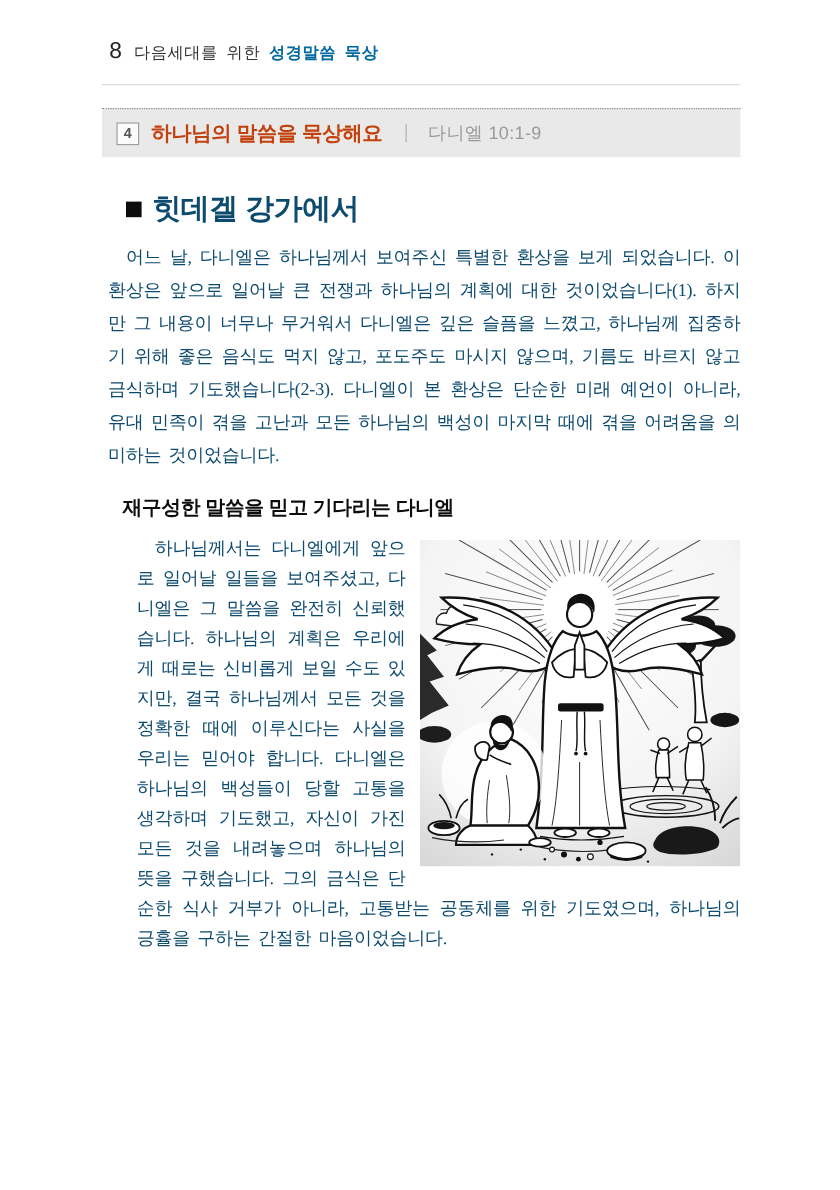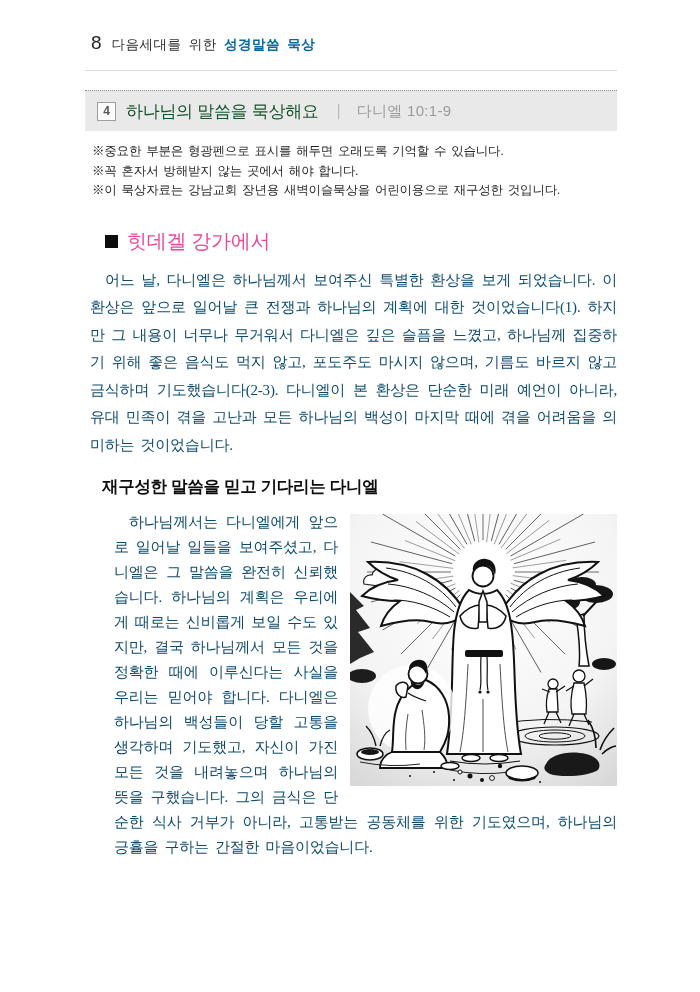--- a/index.html
+++ b/index.html
@@ -26,32 +26,32 @@
     margin-top:19px;height:40px;
     background:#e9e9e9;border-top:1px dotted #8a8a8a;
     display:flex;align-items:center;padding:0 12px;
     font-family:"Liberation Sans","DejaVu Sans",sans-serif;
   }
   .numbox{
     width:17px;height:17px;border:1px solid #9e9e9e;background:#fbfbfb;
     color:#555;font-size:12px;font-weight:bold;line-height:17px;text-align:center;
     margin-right:10px;flex:0 0 auto;
   }
-  .lesson-title{font-size:17px;font-weight:normal;color:#14532d;letter-spacing:-.3px;}
+  .lesson-title{font-size:17px;font-weight:bold;color:#c2410c;letter-spacing:-.3px;}
   .lesson-divider{color:#bdbdbd;font-weight:300;font-size:16px;margin:0 16px 0 18px;}
   .lesson-ref{font-size:15px;color:#9a9a9a;letter-spacing:.3px;}
 
   
   .notes{list-style:none;margin:11px 0 0;padding:0 0 0 7px;
     font-size:12.5px;line-height:19.5px;color:#262626;letter-spacing:-.2px;word-spacing:2px;}
 
   
   .section-heading{
     margin:27px 0 0 20px;font-family:"Liberation Sans","DejaVu Sans",sans-serif;
-    font-size:20px;font-weight:normal;color:#ec4899;display:flex;align-items:center;
+    font-size:24px;font-weight:bold;color:#0c4a6e;display:flex;align-items:center;
     letter-spacing:-.3px;
   }
   .sq{width:13px;height:13px;background:#0d0d0d;display:inline-block;margin-right:9px;flex:0 0 auto;}
   .sub-heading{
     margin:17px 0 0 17px;font-family:"Liberation Sans","DejaVu Sans",sans-serif;
     font-size:16.5px;font-weight:bold;color:#0d0d0d;letter-spacing:-.3px;
   }
 
   
   .para{
@@ -79,25 +79,20 @@
     <span class="header-title"><span>다음세대를 위한</span> <b>성경말씀 묵상</b></span>
   </div>
 
   <div class="title-box">
     <span class="numbox">4</span>
     <span class="lesson-title">하나님의 말씀을 묵상해요</span>
     <span class="lesson-divider">|</span>
     <span class="lesson-ref">다니엘 10:1-9</span>
   </div>
 
-  <ul class="notes">
-    <li>※중요한 부분은 형광펜으로 표시를 해두면 오래도록 기억할 수 있습니다.</li>
-    <li>※꼭 혼자서 방해받지 않는 곳에서 해야 합니다.</li>
-    <li>※이 묵상자료는 강남교회 장년용 새벽이슬묵상을 어린이용으로 재구성한 것입니다.</li>
-  </ul>
 
   <h2 class="section-heading">
     <span class="sq"></span>
     <span>힛데겔 강가에서</span>
   </h2>
 
   <p class="para lh-wide">어느 날, 다니엘은 하나님께서 보여주신 특별한 환상을 보게 되었습니다. 이 환상은 앞으로 일어날 큰 전쟁과 하나님의 계획에 대한 것이었습니다(1). 하지만 그 내용이 너무나 무거워서 다니엘은 깊은 슬픔을 느꼈고, 하나님께 집중하기 위해 좋은 음식도 먹지 않고, 포도주도 마시지 않으며, 기름도 바르지 않고 금식하며 기도했습니다(2-3). 다니엘이 본 환상은 단순한 미래 예언이 아니라, 유대 민족이 겪을 고난과 모든 하나님의 백성이 마지막 때에 겪을 어려움을 의미하는 것이었습니다.</p>
 
   <h3 class="sub-heading">재구성한 말씀을 믿고 기다리는 다니엘</h3>
 

